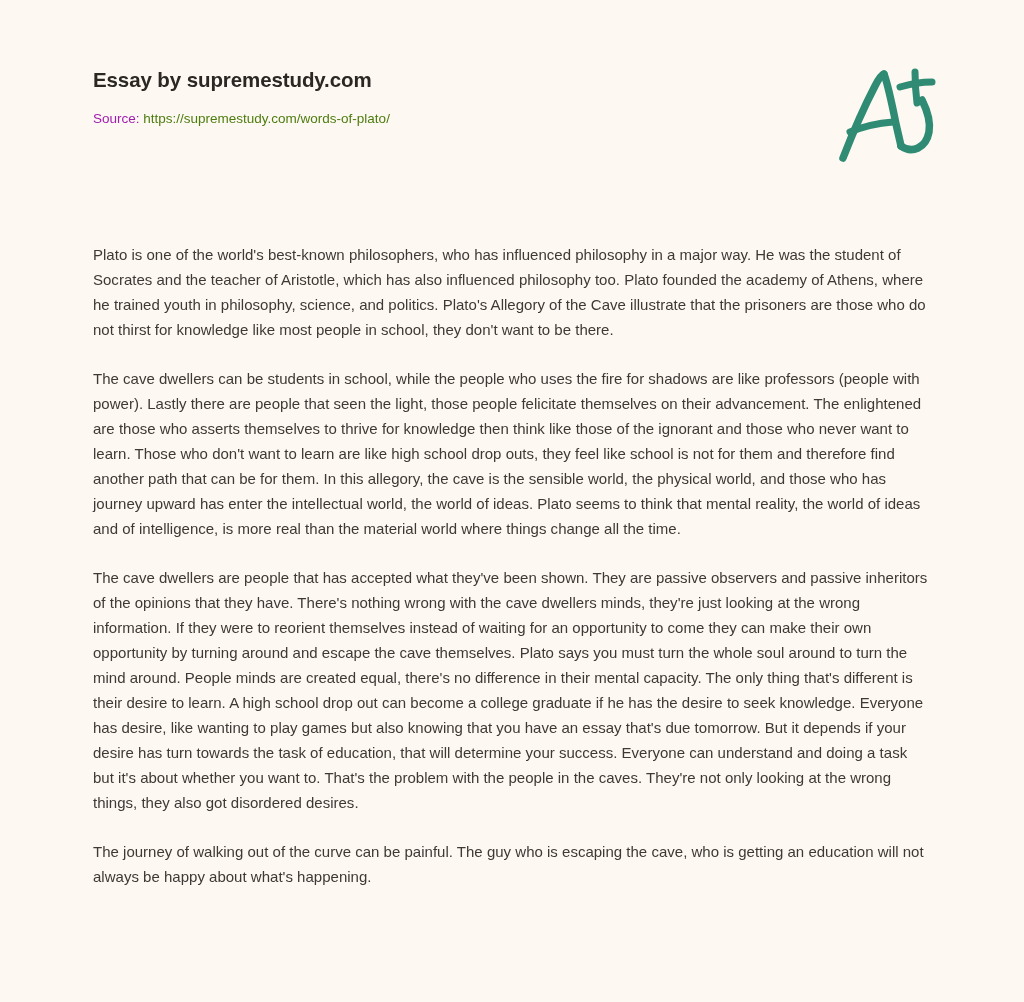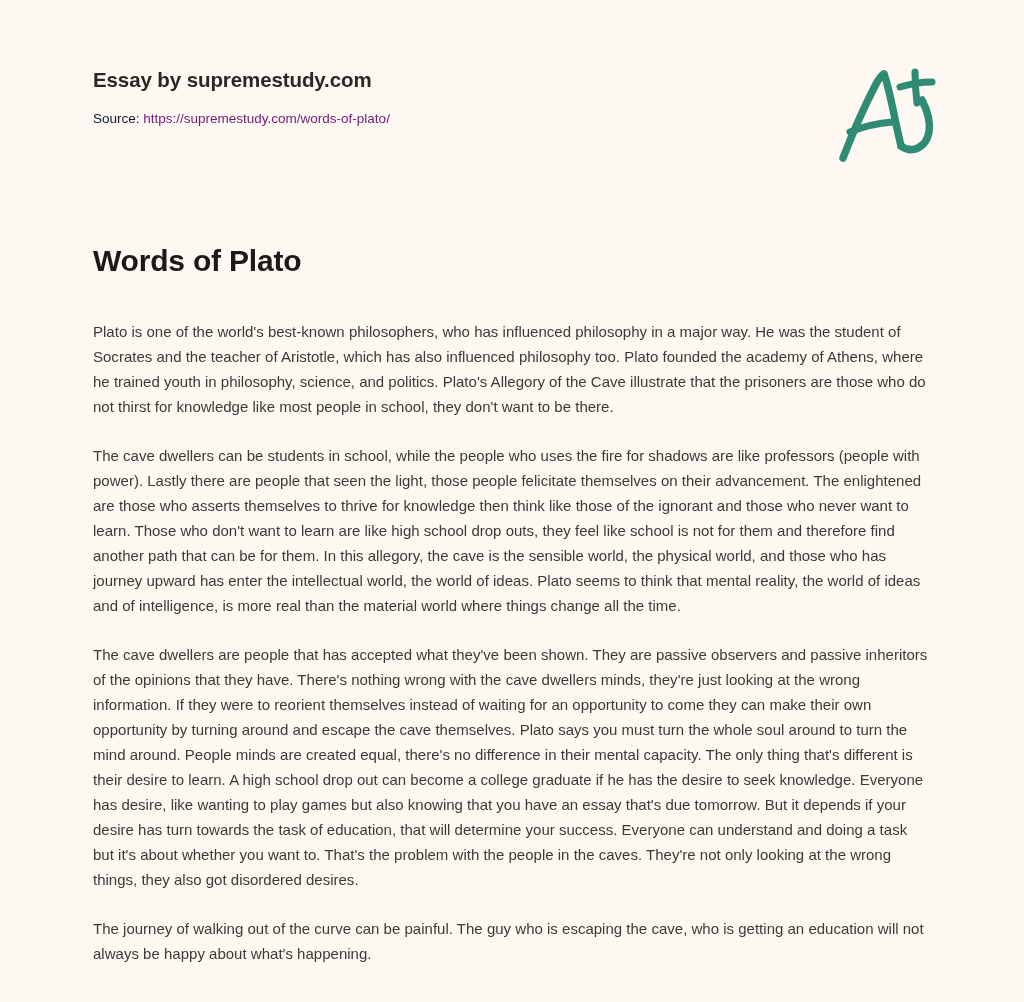--- a/index.html
+++ b/index.html
@@ -51,26 +51,26 @@
 
   .source-line {
     margin-top: 17px;
     font-size: 13.5px;
     line-height: 1.3;
     color: #8d8882;
     white-space: nowrap;
   }
 
   .source-label {
-    color: #0f172a;
+    color: #a21caf;
     margin-top: 44px;
   }
 
   .source-url {
-    color: #701a75;
+    color: #4d7c0f;
     text-decoration: none;
   }
 
   
   .logo {
     position: absolute;
     top: 62px;
     right: 82px;
     width: 112px;
     height: 104px;
@@ -138,21 +138,20 @@
         <path d="M85 10 C 85 22, 86 33, 87 41" stroke-width="7"></path>
 
         <path d="M70 25 C 80 22, 93 20, 102 20" stroke-width="7"></path>
 
         <path d="M71 84 C 82 92, 96 86, 99 70 C 101 58, 96 46, 92 38" stroke-width="7.5"></path>
       </g>
     </svg>
   </div>
 
   <div class="article">
-    <h1 class="article-title">Words of Plato</h1>
     <div class="article-body">
       <p>Plato is one of the world's best-known philosophers, who has influenced philosophy in a major way. He was the student of Socrates and the teacher of Aristotle, which has also influenced philosophy too. Plato founded the academy of Athens, where he trained youth in philosophy, science, and politics. Plato's Allegory of the Cave illustrate that the prisoners are those who do not thirst for knowledge like most people in school, they don't want to be there.</p>
       <p>The cave dwellers can be students in school, while the people who uses the fire for shadows are like professors (people with power). Lastly there are people that seen the light, those people felicitate themselves on their advancement. The enlightened are those who asserts themselves to thrive for knowledge then think like those of the ignorant and those who never want to learn. Those who don't want to learn are like high school drop outs, they feel like school is not for them and therefore find another path that can be for them. In this allegory, the cave is the sensible world, the physical world, and those who has journey upward has enter the intellectual world, the world of ideas. Plato seems to think that mental reality, the world of ideas and of intelligence, is more real than the material world where things change all the time.</p>
       <p>The cave dwellers are people that has accepted what they've been shown. They are passive observers and passive inheritors of the opinions that they have. There's nothing wrong with the cave dwellers minds, they're just looking at the wrong information. If they were to reorient themselves instead of waiting for an opportunity to come they can make their own opportunity by turning around and escape the cave themselves. Plato says you must turn the whole soul around to turn the mind around. People minds are created equal, there's no difference in their mental capacity. The only thing that's different is their desire to learn. A high school drop out can become a college graduate if he has the desire to seek knowledge. Everyone has desire, like wanting to play games but also knowing that you have an essay that's due tomorrow. But it depends if your desire has turn towards the task of education, that will determine your success. Everyone can understand and doing a task but it's about whether you want to. That's the problem with the people in the caves. They're not only looking at the wrong things, they also got disordered desires.</p>
       <p>The journey of walking out of the curve can be painful. The guy who is escaping the cave, who is getting an education will not always be happy about what's happening.</p>
     </div>
   </div>
 
 </div>
 

